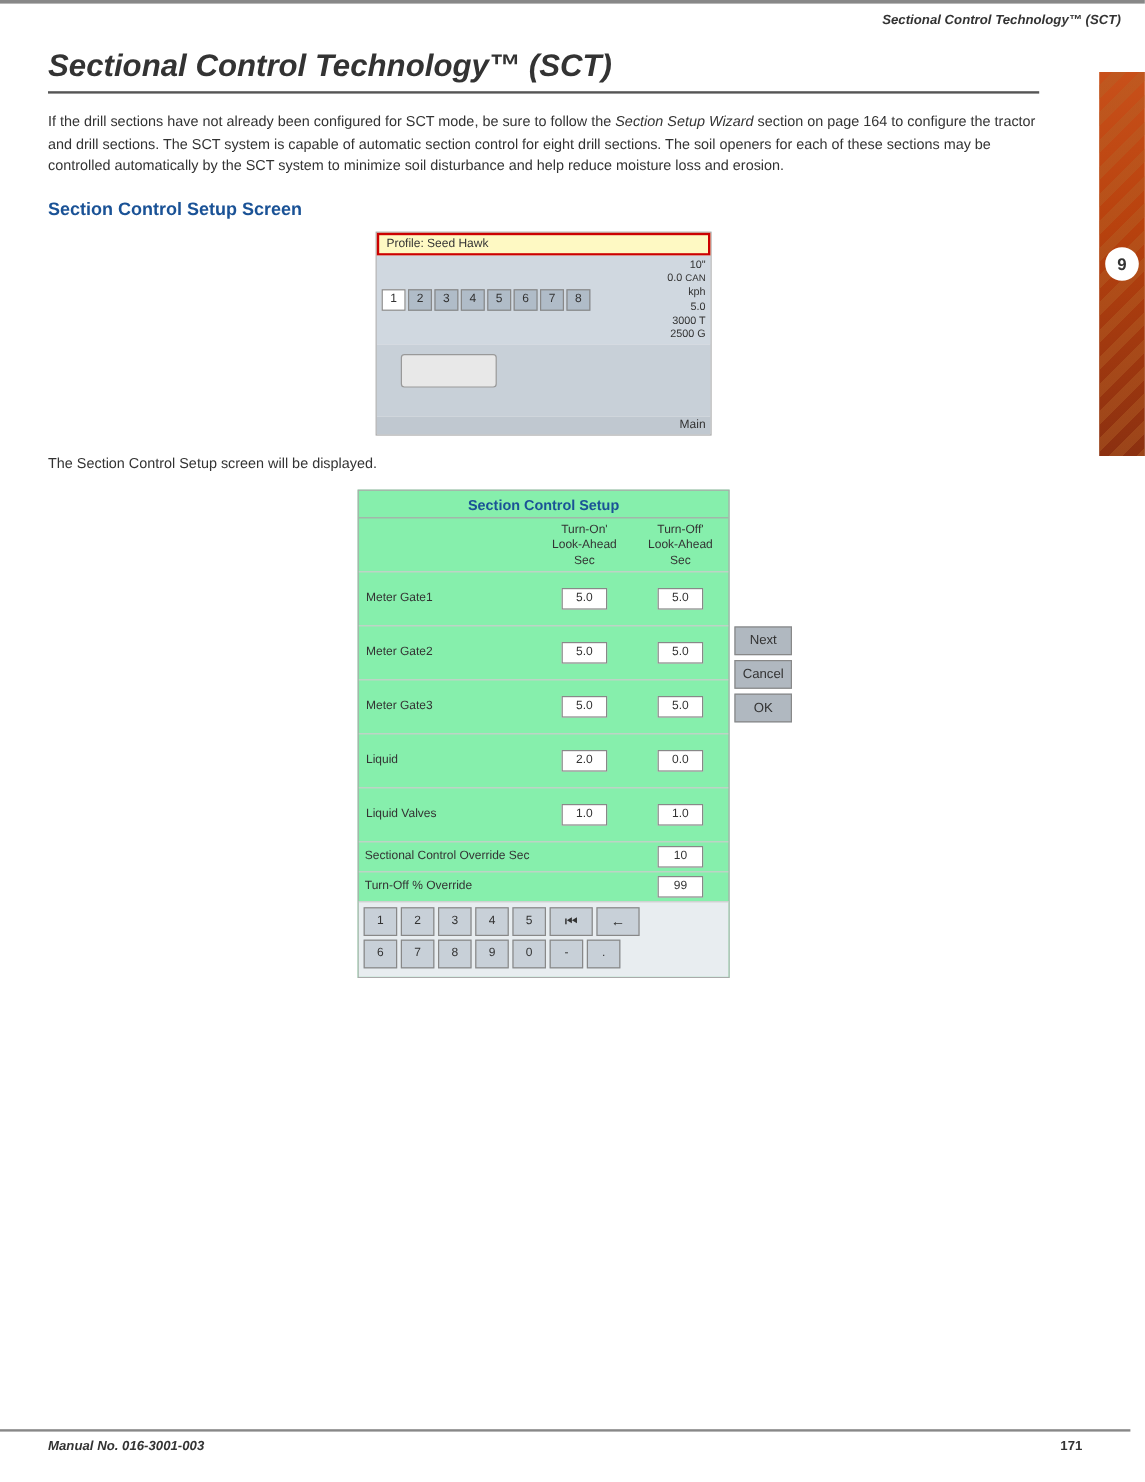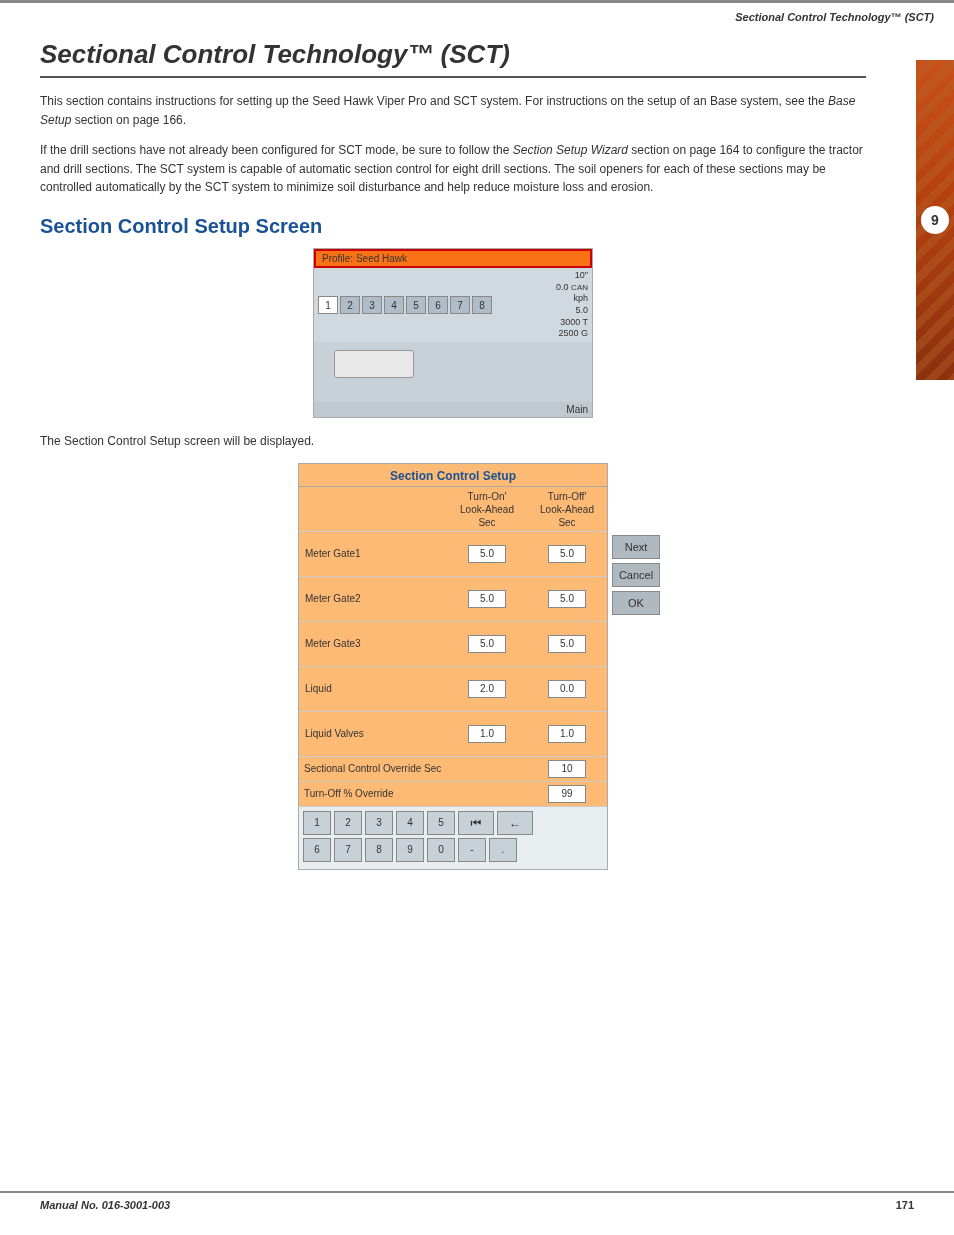--- a/index.html
+++ b/index.html
@@ -99,42 +99,42 @@
       color: #333;
       line-height: 1.55;
       margin-bottom: 12px;
     }
     .body-text em {
       font-style: italic;
     }
 
     
     .section-heading {
-      font-size: 20px;
+      font-size: 15px;
       font-weight: bold;
       color: #1a5296;
       margin-top: 18px;
       margin-bottom: 10px;
     }
 
     
     .screen-mockup-container {
       display: flex;
       justify-content: center;
       margin: 10px 0 14px 0;
     }
 
     .main-screen-mockup {
       border: 1px solid #aaa;
       background: #f8f8f8;
       width: 280px;
       position: relative;
     }
     .mock-header {
-      background: #f97316;
+      background: #fef9c3;
       border: 2px solid #cc0000;
       padding: 2px 6px;
       font-size: 10px;
       color: #333;
     }
     .mock-sections {
       display: flex;
       background: #d0d8e0;
       padding: 2px 4px;
       align-items: center;
@@ -187,21 +187,21 @@
 
     
     .setup-screen-container {
       display: flex;
       justify-content: center;
       margin: 8px 0 10px 0;
     }
 
     .setup-screen {
       border: 1px solid #aaa;
-      background: #fdba74;
+      background: #86efac;
       width: 310px;
       position: relative;
     }
 
     .setup-title {
       text-align: center;
       font-size: 12px;
       color: #1a5296;
       font-weight: bold;
       padding: 5px 0 3px 0;
@@ -327,29 +327,29 @@
       background: #b0b8c0;
       border: 1px solid #888;
       width: 48px;
       padding: 5px 3px;
       text-align: center;
       font-size: 11px;
       color: #333;
       cursor: pointer;
     }
     .side-btn.next-btn {
-      margin-top: 72px;
+      margin-top: 114px;
     }
 
     
     .page-footer {
       position: absolute;
       bottom: 18px;
       left: 0;
-      right: 0;
+      right: 12px;
       display: flex;
       justify-content: space-between;
       padding: 6px 40px;
       border-top: 2px solid #888;
     }
     .footer-left {
       font-size: 11px;
       font-style: italic;
       font-weight: bold;
       color: #333;
@@ -370,23 +370,20 @@
   </div>
 
   <div class="right-sidebar">
     <div class="sidebar-icon"></div>
   </div>
 
   <div class="main-content">
 
     <div class="page-title">Sectional Control Technology™ (SCT)</div>
 
-    <div class="body-text">
-      This section contains instructions for setting up the Seed Hawk Viper Pro and SCT system. For instructions on the setup of an Base system, see the <em>Base Setup</em> section on page 166.
-    </div>
 
     <div class="body-text">
       If the drill sections have not already been configured for SCT mode, be sure to follow the <em>Section Setup Wizard</em> section on page 164 to configure the tractor and drill sections. The SCT system is capable of automatic section control for eight drill sections. The soil openers for each of these sections may be controlled automatically by the SCT system to minimize soil disturbance and help reduce moisture loss and erosion.
     </div>
 
     <div class="section-heading">Section Control Setup Screen</div>
 
 
     <div class="screen-mockup-container">
       <div class="main-screen-mockup">

